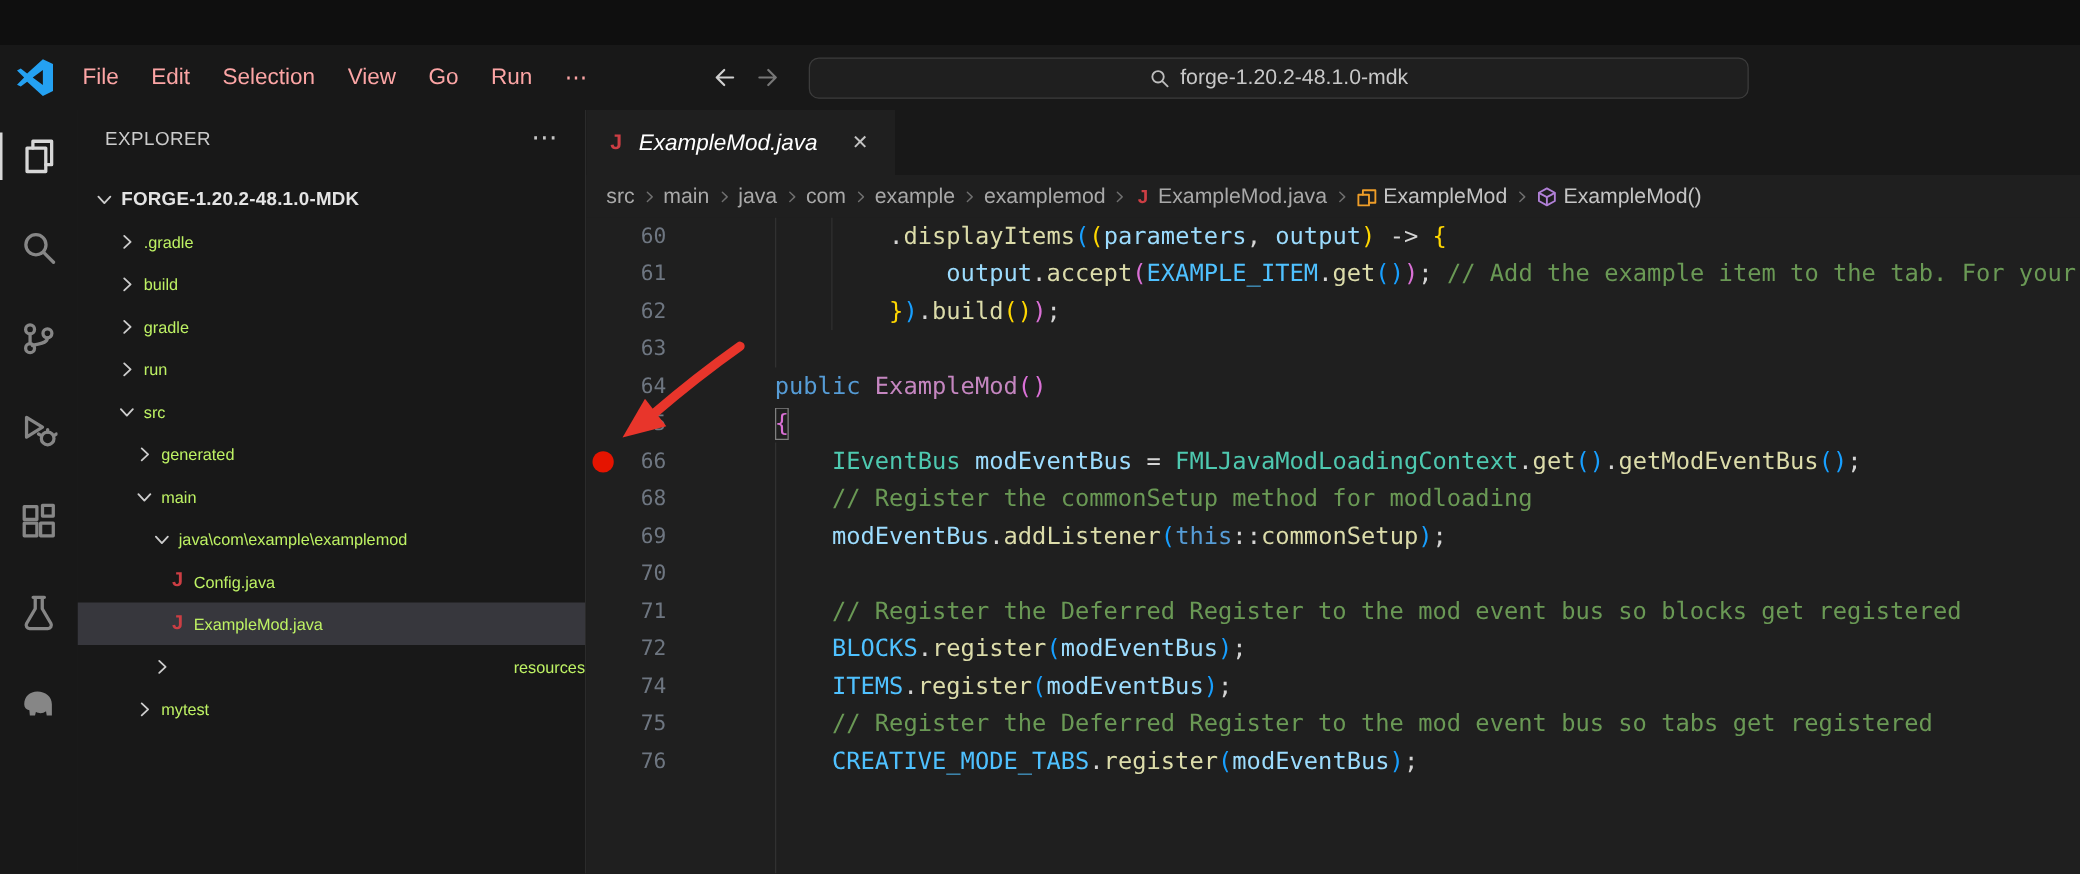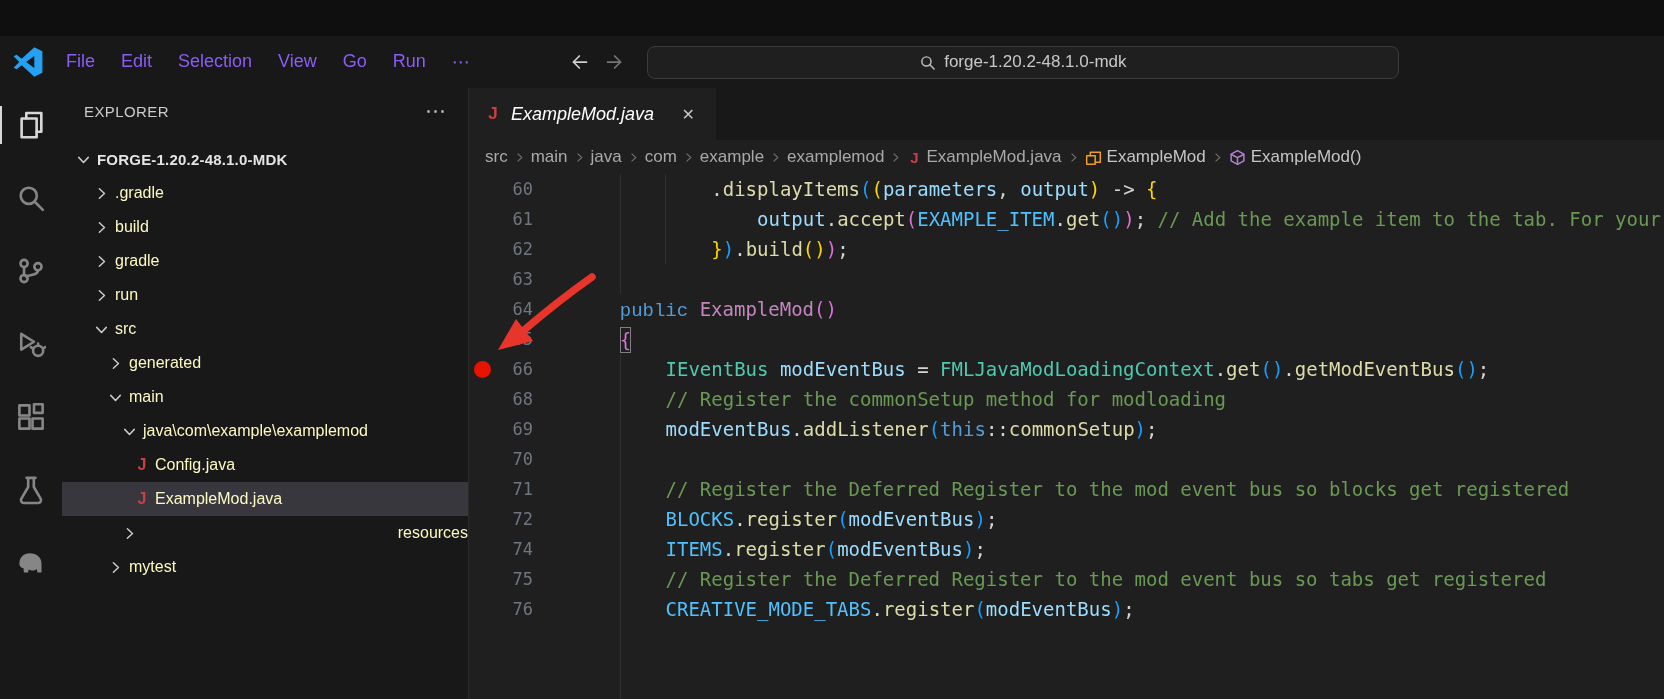--- a/index.html
+++ b/index.html
@@ -7,21 +7,21 @@
   }
   *{margin:0;padding:0;box-sizing:border-box}
   html,body{width:1664px;height:699px;overflow:hidden;background:#1f1f1f;
     font-family:"Liberation Sans",sans-serif;position:relative}
   
   .titlebar-top{height:36px;background:#0f0f0f}
   .titlebar{height:52px;background:#181818;display:flex;align-items:center;color:#ccc}
   .logo{width:30px;height:30px;margin-left:13px;color:var(--logo);flex:none}
   .logo svg{width:30px;height:30px}
   .menubar{display:flex;margin-left:10px}
-  .menu-item{padding:7px 13px;font-size:18px;color:#8b5cf6;border-radius:6px;white-space:nowrap}
+  .menu-item{padding:7px 13px;font-size:18px;color:#fca5a5;border-radius:6px;white-space:nowrap}
   .nav{width:36px;height:34px;display:flex;align-items:center;justify-content:center;color:#cfcfcf}
   .nav svg{width:20px;height:20px}
   .nav.back{margin-left:78px}
   .nav.fwd{color:#767676}
   .command-center{margin-left:14px;width:752px;height:33px;background:#1f1f1f;border:1px solid #3c3c3c;
     border-radius:8px;display:flex;align-items:center;justify-content:center;gap:8px;color:#c8c8c8;font-size:17px}
   .command-center svg{width:17px;height:17px;color:#bdbdbd}
   
   .main{display:flex;height:611px}
   .activitybar{width:62px;background:#181818;display:flex;flex-direction:column;align-items:center;
@@ -30,21 +30,21 @@
     color:#868686;position:relative}
   .ab-item.active{color:#d7d7d7}
   .ab-item.active::before{content:"";position:absolute;left:0;top:6px;bottom:6px;width:2px;background:#d7d7d7}
   .ab-item svg{width:30px;height:30px}
   
   .sidebar{width:407px;background:#181818;border-right:1px solid #2b2b2b;color:#ccc;overflow:hidden;flex:none}
   .sidebar-header{height:42px;display:flex;align-items:center;justify-content:space-between;padding:4px 22px 0 22px}
   .sidebar-title{font-size:15px;color:#cccccc;letter-spacing:.4px}
   .more{font-size:21px;color:#c5c5c5;line-height:10px}
   .tree{margin-top:12px}
-  .tree-row{height:34px;display:flex;align-items:center;font-size:16px;color:#fef9c3;white-space:nowrap;overflow:hidden}
+  .tree-row{height:34px;display:flex;align-items:center;font-size:13px;color:#bef264;white-space:nowrap;overflow:hidden}
   .tree-row.selected{background:#37373d}
   .tree-row.root{font-weight:700;font-size:15px;letter-spacing:.2px;color:#e4e4e4}
   .twisty{width:22px;height:22px;display:flex;align-items:center;justify-content:center;color:#cccccc;flex:none}
   .twisty svg{width:17px;height:17px}
   .tree-label{margin-left:3px}
   .jicon{width:20px;text-align:center;color:var(--jicon);font-weight:700;font-size:16px;flex:none}
   .jicon::before{content:"J"}
   
   .editor{flex:1;background:#1f1f1f;display:flex;flex-direction:column;overflow:hidden;position:relative}
   .tabbar{height:52px;background:#181818;display:flex;flex:none}
@@ -364,21 +364,21 @@
         </span>
       </div>
     <div class="code">
       <div class="guide" style="left:151px;top:0;height:120px"></div>
       <div class="guide" style="left:196px;top:0;height:90px"></div>
       <div class="guide" style="left:151px;top:180px;height:345px"></div>
     <div class="line"><div class="ln">60</div><span style="color: rgb(212, 212, 212);">            </span><span style="color: rgb(212, 212, 212);">.</span><span style="color: rgb(220, 220, 170);">displayItems</span><span style="color: rgb(23, 159, 255);">(</span><span style="color: rgb(255, 215, 0);">(</span><span style="color: rgb(156, 220, 254);">parameters</span><span style="color: rgb(212, 212, 212);">, </span><span style="color: rgb(156, 220, 254);">output</span><span style="color: rgb(255, 215, 0);">)</span><span style="color: rgb(212, 212, 212);"> -&gt; </span><span style="color: rgb(255, 215, 0);">{</span></div>
         <div class="line"><div class="ln">61</div><span style="color: rgb(212, 212, 212);">                </span><span style="color: rgb(156, 220, 254);">output</span><span style="color: rgb(212, 212, 212);">.</span><span style="color: rgb(220, 220, 170);">accept</span><span style="color: rgb(218, 112, 214);">(</span><span style="color: rgb(79, 193, 255);">EXAMPLE_ITEM</span><span style="color: rgb(212, 212, 212);">.</span><span style="color: rgb(220, 220, 170);">get</span><span style="color: rgb(23, 159, 255);">(</span><span style="color: rgb(23, 159, 255);">)</span><span style="color: rgb(218, 112, 214);">)</span><span style="color: rgb(212, 212, 212);">; </span><span style="color: rgb(106, 153, 85);">// Add the example item to the tab. For your own tabs, this method is preferred over the event</span></div>
         <div class="line"><div class="ln">62</div><span style="color: rgb(212, 212, 212);">            </span><span style="color: rgb(255, 215, 0);">}</span><span style="color: rgb(23, 159, 255);">)</span><span style="color: rgb(212, 212, 212);">.</span><span style="color: rgb(220, 220, 170);">build</span><span style="color: rgb(255, 215, 0);">(</span><span style="color: rgb(255, 215, 0);">)</span><span style="color: rgb(218, 112, 214);">)</span><span style="color: rgb(212, 212, 212);">;</span></div>
         <div class="line"><div class="ln">63</div></div>
-        <div class="line"><div class="ln">64</div><span style="color: rgb(212, 212, 212);">    </span><span style="color: rgb(86, 156, 214); font-family: Liberation Mono, monospace;">public</span><span style="color: rgb(212, 212, 212);"> </span><span style="color: rgb(197, 134, 192);">ExampleMod</span><span style="color: rgb(218, 112, 214);">(</span><span style="color: rgb(218, 112, 214);">)</span></div>
+        <div class="line"><div class="ln">64</div><span style="color: rgb(212, 212, 212);">    </span><span style="color: rgb(86, 156, 214);">public</span><span style="color: rgb(212, 212, 212);"> </span><span style="color: rgb(197, 134, 192);">ExampleMod</span><span style="color: rgb(218, 112, 214);">(</span><span style="color: rgb(218, 112, 214);">)</span></div>
         <div class="line"><div class="ln">65</div><span style="color: rgb(212, 212, 212);">    </span><span class="tok-box" style="color: rgb(218, 112, 214);">{</span></div>
         <div class="line"><div class="ln">66</div><div class="bp"></div><span style="color: rgb(212, 212, 212);">        </span><span style="color: rgb(78, 201, 176);">IEventBus</span><span style="color: rgb(212, 212, 212);"> </span><span style="color: rgb(156, 220, 254);">modEventBus</span><span style="color: rgb(212, 212, 212);"> = </span><span style="color: rgb(78, 201, 176);">FMLJavaModLoadingContext</span><span style="color: rgb(212, 212, 212);">.</span><span style="color: rgb(220, 220, 170);">get</span><span style="color: rgb(23, 159, 255);">(</span><span style="color: rgb(23, 159, 255);">)</span><span style="color: rgb(212, 212, 212);">.</span><span style="color: rgb(220, 220, 170);">getModEventBus</span><span style="color: rgb(23, 159, 255);">(</span><span style="color: rgb(23, 159, 255);">)</span><span style="color: rgb(212, 212, 212);">;</span></div>
         <div class="line"><div class="ln">68</div><span style="color: rgb(212, 212, 212);">        </span><span style="color: rgb(106, 153, 85);">// Register the commonSetup method for modloading</span></div>
         <div class="line"><div class="ln">69</div><span style="color: rgb(212, 212, 212);">        </span><span style="color: rgb(156, 220, 254);">modEventBus</span><span style="color: rgb(212, 212, 212);">.</span><span style="color: rgb(220, 220, 170);">addListener</span><span style="color: rgb(23, 159, 255);">(</span><span style="color: rgb(86, 156, 214);">this</span><span style="color: rgb(212, 212, 212);">::</span><span style="color: rgb(220, 220, 170);">commonSetup</span><span style="color: rgb(23, 159, 255);">)</span><span style="color: rgb(212, 212, 212);">;</span></div>
         <div class="line"><div class="ln">70</div></div>
         <div class="line"><div class="ln">71</div><span style="color: rgb(212, 212, 212);">        </span><span style="color: rgb(106, 153, 85);">// Register the Deferred Register to the mod event bus so blocks get registered</span></div>
         <div class="line"><div class="ln">72</div><span style="color: rgb(212, 212, 212);">        </span><span style="color: rgb(79, 193, 255);">BLOCKS</span><span style="color: rgb(212, 212, 212);">.</span><span style="color: rgb(220, 220, 170);">register</span><span style="color: rgb(23, 159, 255);">(</span><span style="color: rgb(156, 220, 254);">modEventBus</span><span style="color: rgb(23, 159, 255);">)</span><span style="color: rgb(212, 212, 212);">;</span></div>
         <div class="line"><div class="ln">74</div><span style="color: rgb(212, 212, 212);">        </span><span style="color: rgb(79, 193, 255);">ITEMS</span><span style="color: rgb(212, 212, 212);">.</span><span style="color: rgb(220, 220, 170);">register</span><span style="color: rgb(23, 159, 255);">(</span><span style="color: rgb(156, 220, 254);">modEventBus</span><span style="color: rgb(23, 159, 255);">)</span><span style="color: rgb(212, 212, 212);">;</span></div>
         <div class="line"><div class="ln">75</div><span style="color: rgb(212, 212, 212);">        </span><span style="color: rgb(106, 153, 85);">// Register the Deferred Register to the mod event bus so tabs get registered</span></div>
         <div class="line"><div class="ln">76</div><span style="color: rgb(212, 212, 212);">        </span><span style="color: rgb(79, 193, 255);">CREATIVE_MODE_TABS</span><span style="color: rgb(212, 212, 212);">.</span><span style="color: rgb(220, 220, 170);">register</span><span style="color: rgb(23, 159, 255);">(</span><span style="color: rgb(156, 220, 254);">modEventBus</span><span style="color: rgb(23, 159, 255);">)</span><span style="color: rgb(212, 212, 212);">;</span></div>

